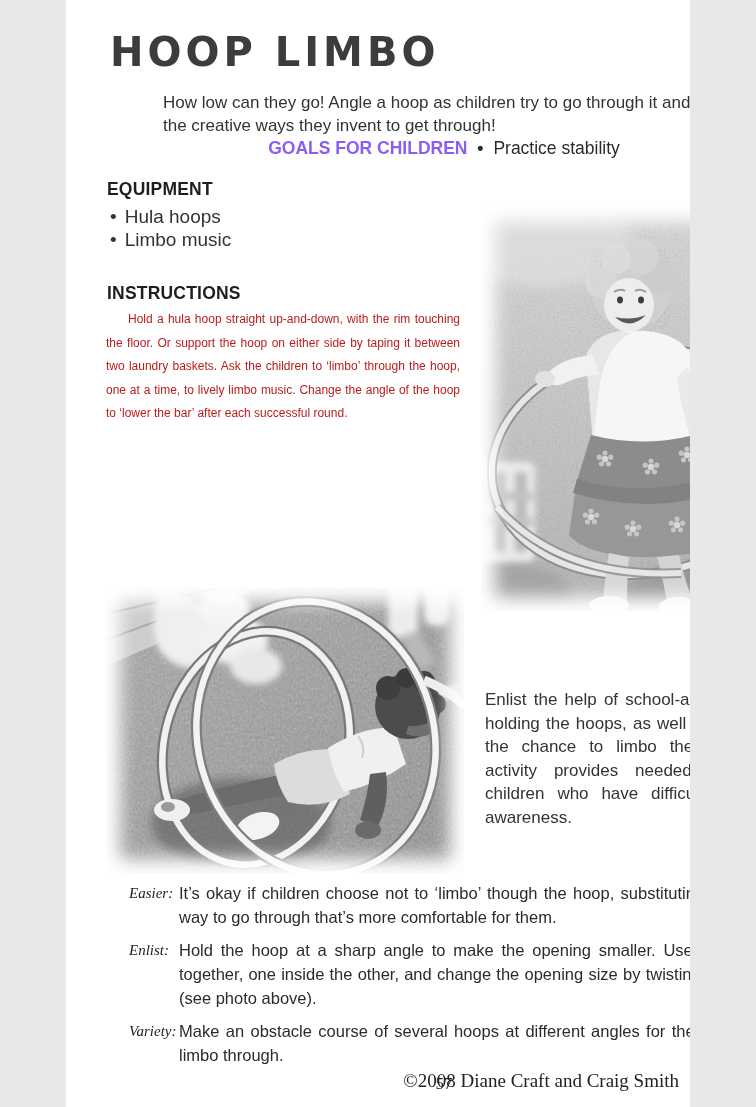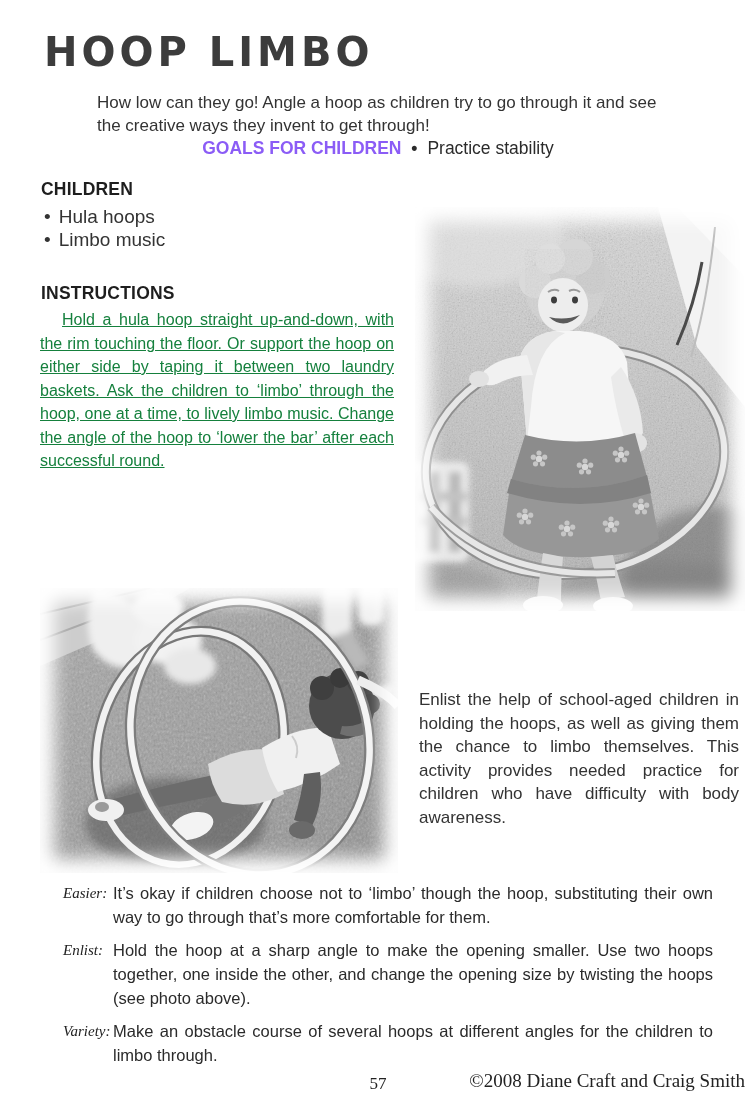--- a/index.html
+++ b/index.html
@@ -1,36 +1,36 @@
 <!DOCTYPE html>
 <html><head>
 <meta charset="utf-8">
 <style>
   html,body{margin:0;padding:0;background:#e8e8e8;}
   .page{
-    position:relative;width:756px;height:1107px;background:#ffffff;
+    position:relative;width:624px;height:1107px;background:#ffffff;
     font-family:"Liberation Sans",sans-serif;color:#2d2d2d;overflow:hidden;
     margin:0 auto;
   }
   .abs{position:absolute;}
   .page-title{
     left:44px;top:2px;font-family:"DejaVu Sans",sans-serif;font-weight:bold;
     font-size:40px;letter-spacing:4px;color:#3c3c3c;transform:scaleY(1.02);
   }
   .intro{left:97px;top:74px;width:578px;font-size:17px;line-height:23px;color:#333;}
   .goals-line{left:0;top:138px;width:756px;text-align:center;font-size:17.5px;color:#2b2b2b;}
   .goals-label{font-weight:bold;color:#8b5cf6;}
   .goals-bullet{font-weight:bold;padding:0 5px;}
   .sec-head{font-size:17.5px;font-weight:bold;color:#1e1e1e;letter-spacing:0.2px;}
   .equip-head{left:41px;top:179px;}
   .equip-list{left:44px;top:205px;font-size:19px;line-height:23px;color:#333;}
   .equip-item .bullet{padding-right:8px;}
   .instr-head{left:41px;top:283px;}
-  .instr-body{left:40px;top:308px;width:354px;font-size:16px;line-height:23.5px;
-    text-align:justify;color:#15803d;text-decoration:underline;}
+  .instr-body{left:40px;top:308px;width:354px;font-size:12px;line-height:23.5px;
+    text-align:justify;color:#b91c1c;}
   .instr-body p{margin:0;text-indent:22px;}
   .photo{overflow:hidden;}
   .photo .vignette{position:absolute;inset:0;box-shadow:inset 0 0 18px 14px #ffffff;pointer-events:none;}
   .photo-right{left:415px;top:207px;width:330px;height:404px;}
   .photo-left{left:40px;top:588px;width:358px;height:285px;}
   .caption{left:419px;top:671px;width:320px;font-size:17px;line-height:23.5px;
     text-align:justify;color:#333;}
   .variations{left:45px;top:881px;width:668px;}
   .variation{display:grid;grid-template-columns:68px 1fr;margin-bottom:9px;
     font-size:16.5px;line-height:24px;color:#2b2b2b;}
@@ -50,21 +50,21 @@
   <h1 class="abs page-title">HOOP LIMBO</h1>
 
   <p class="abs intro">How low can they go! Angle a hoop as children try to go through it and see the creative ways they invent to get through!</p>
 
   <div class="abs goals-line">
     <span class="goals-label">GOALS FOR CHILDREN</span>
     <span class="goals-bullet">•</span>
     <span class="goals-text">Practice stability</span>
   </div>
 
-  <div class="abs sec-head equip-head">CHILDREN</div>
+  <div class="abs sec-head equip-head">EQUIPMENT</div>
 
   <div class="abs equip-list">
     <div class="equip-item">
       <span class="bullet">•</span><span>Hula hoops</span>
     </div>
     <div class="equip-item">
       <span class="bullet">•</span><span>Limbo music</span>
     </div>
   </div>
 

